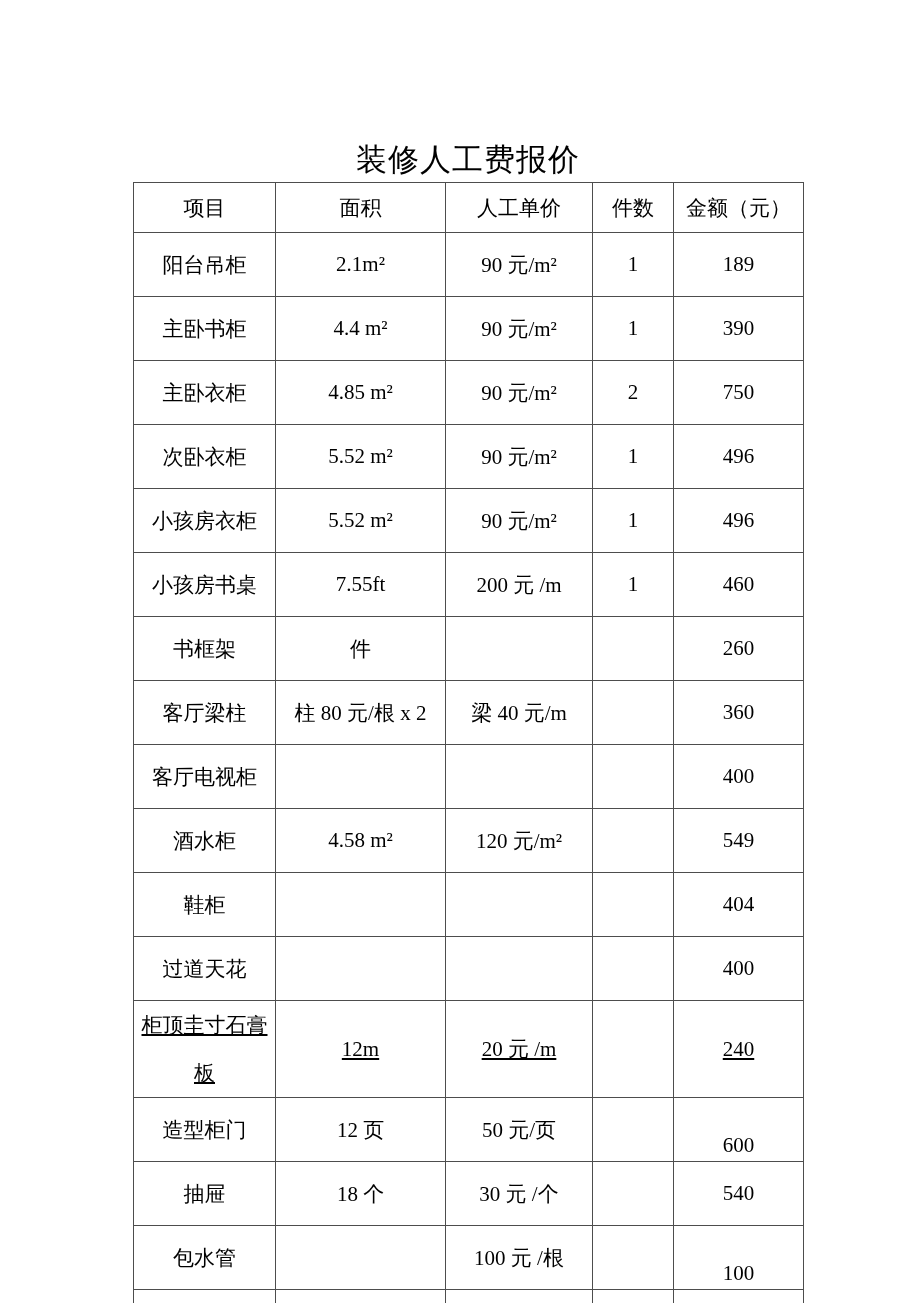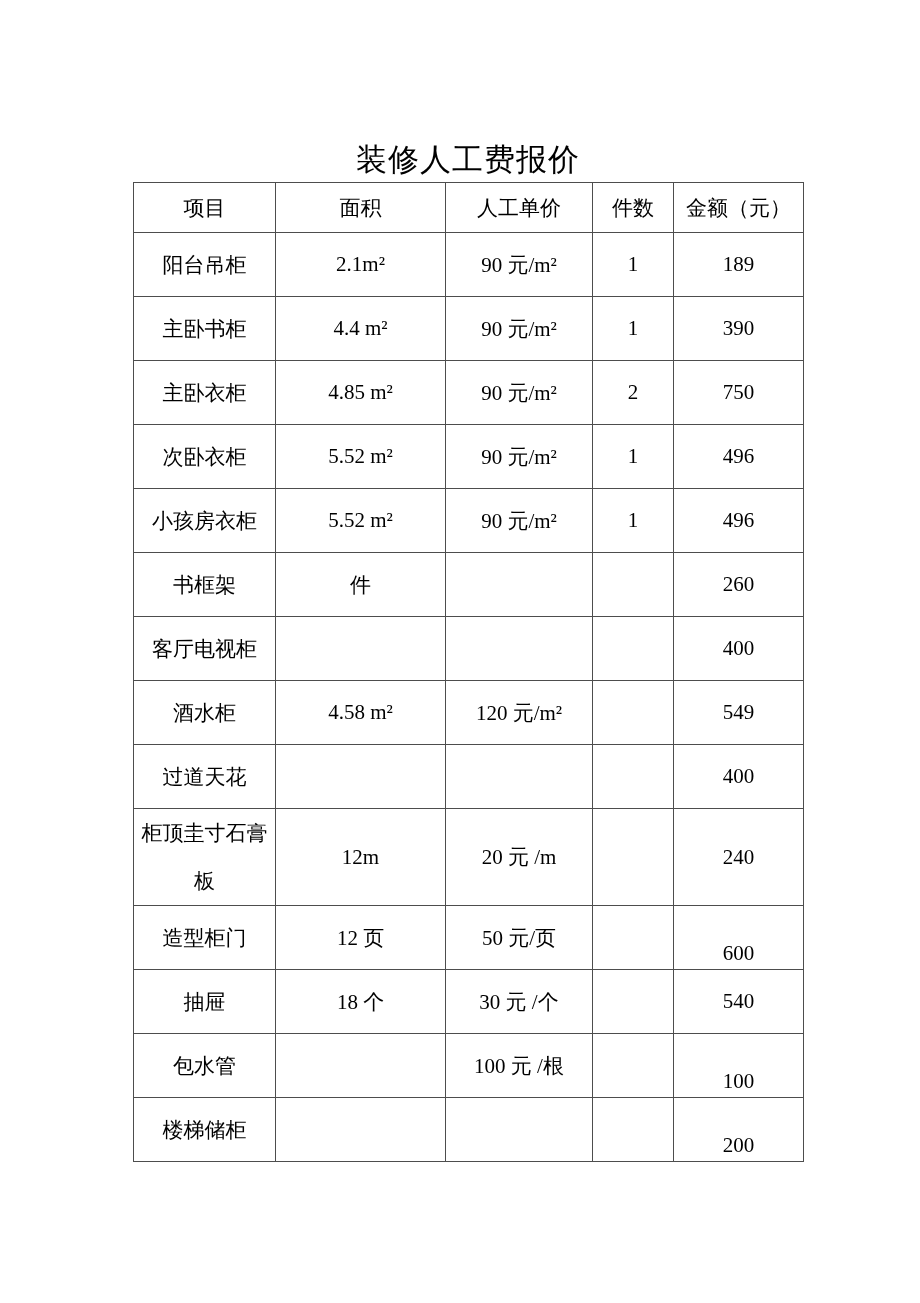--- a/index.html
+++ b/index.html
@@ -42,21 +42,21 @@
     text-align: center;
     vertical-align: middle;
     font-weight: normal;
     font-size: 21px;
     white-space: pre-line;
     overflow: hidden;
     padding: 0 2px;
   }
   .quote thead tr { height: 50px; }
   .quote tbody tr { height: 64px; }
-  .quote tbody tr.tall { height: 97px; }
+  .quote tbody tr.tall { height: 97px; text-decoration: underline; }
   .quote tbody tr.tall td.cell-item { line-height: 48px; }
   .quote td.v-bottom { vertical-align: bottom; padding-bottom: 3px; }
 </style>
 </head>
 <body>
 
 <div class="sheet">
 
   <div class="doc-title">装修人工费报价</div>
 
@@ -107,39 +107,60 @@
         <td class="cell-amount">496</td>
       </tr>
       <tr>
         <td class="cell-item">小孩房衣柜</td>
         <td class="cell-area">5.52 m²</td>
         <td class="cell-unit">90 元/m²</td>
         <td class="cell-qty">1</td>
         <td class="cell-amount">496</td>
       </tr>
       <tr>
+        <td class="cell-item">小孩房书桌</td>
+        <td class="cell-area">7.55ft</td>
+        <td class="cell-unit">200 元 /m</td>
+        <td class="cell-qty">1</td>
+        <td class="cell-amount">460</td>
+      </tr>
+      <tr>
         <td class="cell-item">书框架</td>
         <td class="cell-area">件</td>
         <td class="cell-unit"></td>
         <td class="cell-qty"></td>
         <td class="cell-amount">260</td>
+      </tr>
+      <tr>
+        <td class="cell-item">客厅梁柱</td>
+        <td class="cell-area">柱 80 元/根 x 2</td>
+        <td class="cell-unit">梁 40 元/m</td>
+        <td class="cell-qty"></td>
+        <td class="cell-amount">360</td>
       </tr>
       <tr>
         <td class="cell-item">客厅电视柜</td>
         <td class="cell-area"></td>
         <td class="cell-unit"></td>
         <td class="cell-qty"></td>
         <td class="cell-amount">400</td>
       </tr>
       <tr>
         <td class="cell-item">酒水柜</td>
         <td class="cell-area">4.58 m²</td>
         <td class="cell-unit">120 元/m²</td>
         <td class="cell-qty"></td>
         <td class="cell-amount">549</td>
+      </tr>
+      <tr>
+        <td class="cell-item">鞋柜</td>
+        <td class="cell-area"></td>
+        <td class="cell-unit"></td>
+        <td class="cell-qty"></td>
+        <td class="cell-amount">404</td>
       </tr>
       <tr>
         <td class="cell-item">过道天花</td>
         <td class="cell-area"></td>
         <td class="cell-unit"></td>
         <td class="cell-qty"></td>
         <td class="cell-amount">400</td>
       </tr>
       <tr class="tall">
         <td class="cell-item">柜顶圭寸石膏

